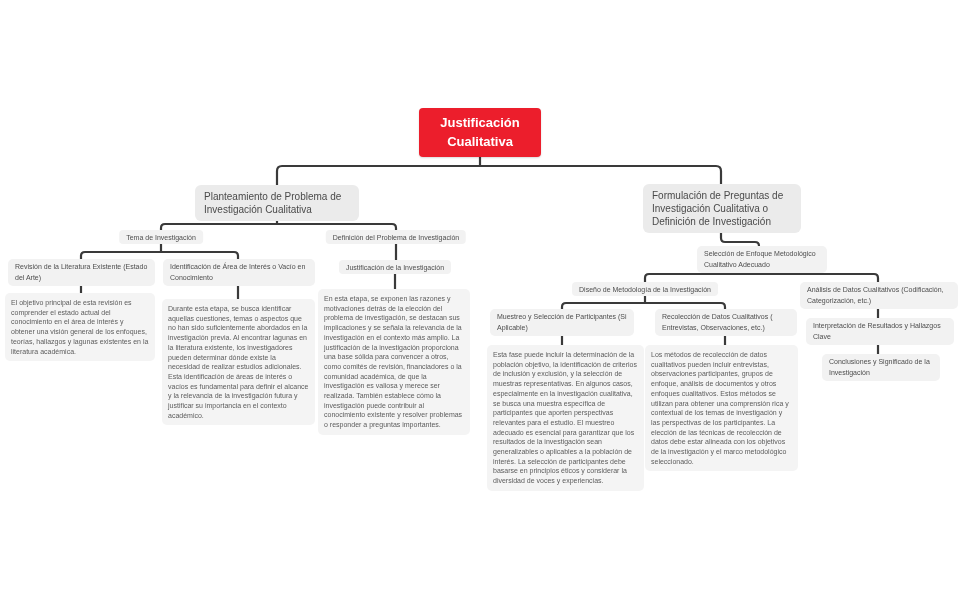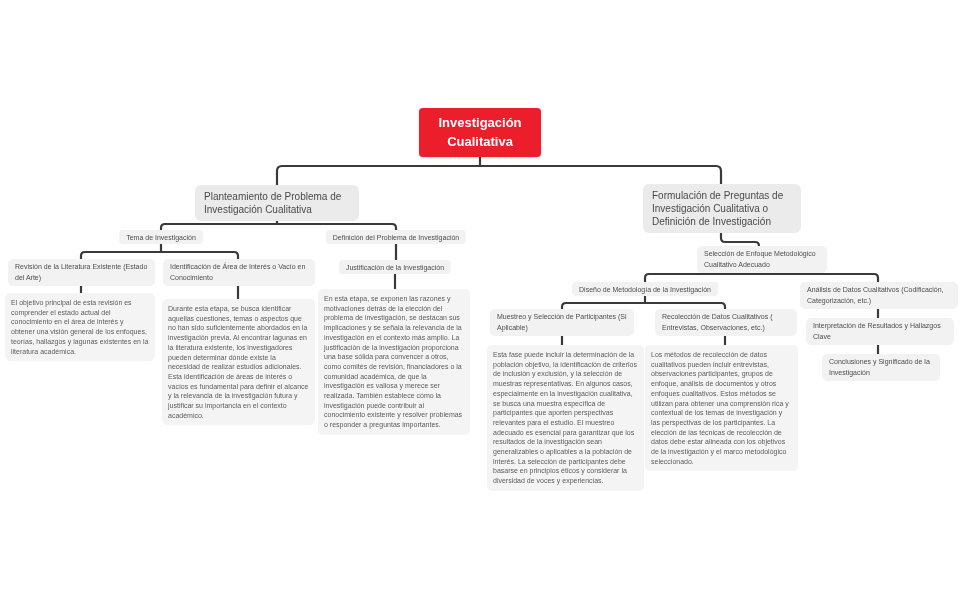--- a/index.html
+++ b/index.html
@@ -66,21 +66,21 @@
     <path d="M645 294 V303"></path>
     <path d="M562 315 V307 Q562 303 566 303 H721 Q725 303 725 307 V315"></path>
 
     <path d="M562 329 V349"></path>
     <path d="M725 329 V349"></path>
     <path d="M878 304 V322"></path>
     <path d="M878 340 V359"></path>
   </svg>
 
   <div class="node root-node" style="left:419px;top:108px;width:122px;height:49px;">
-    <span>Investigación Cualitativa</span>
+    <span>Justificación Cualitativa</span>
   </div>
 
   <div class="node branch" style="left:195px;top:185px;width:164px;">Planteamiento de Problema de Investigación Cualitativa</div>
 
   <div class="node branch" style="left:643px;top:184px;width:158px;">Formulación de Preguntas de Investigación Cualitativa o Definición de Investigación</div>
 
   <div class="node tag" style="left:161px;top:230px;">Tema de Investigación</div>
 
   <div class="node tag" style="left:396px;top:230px;">Definición del Problema de Investigación</div>
 

